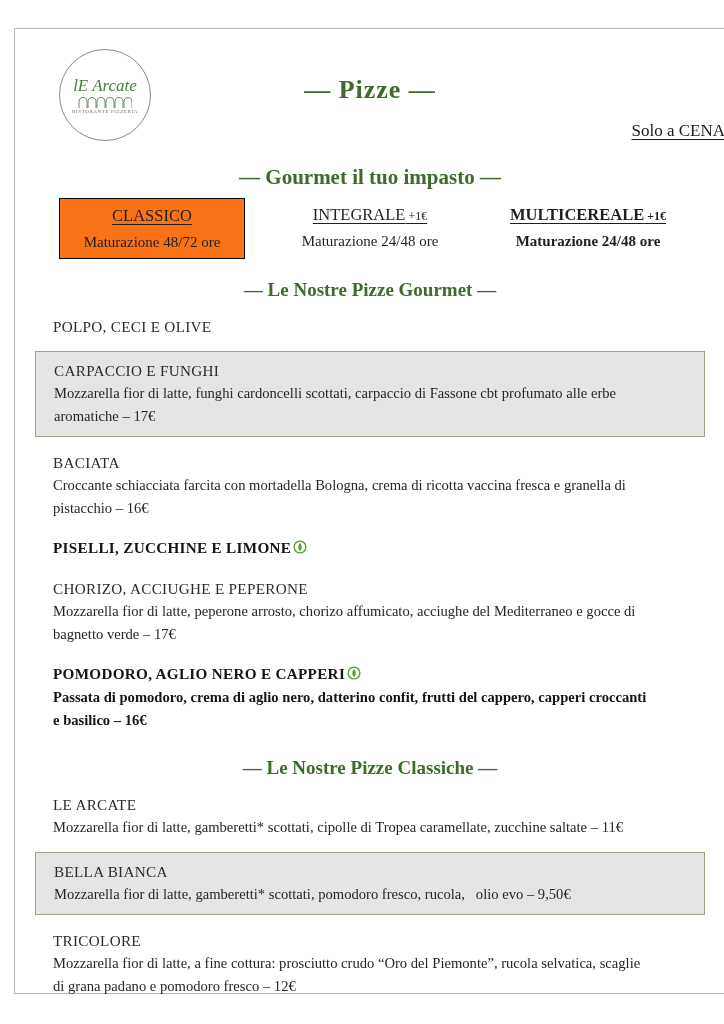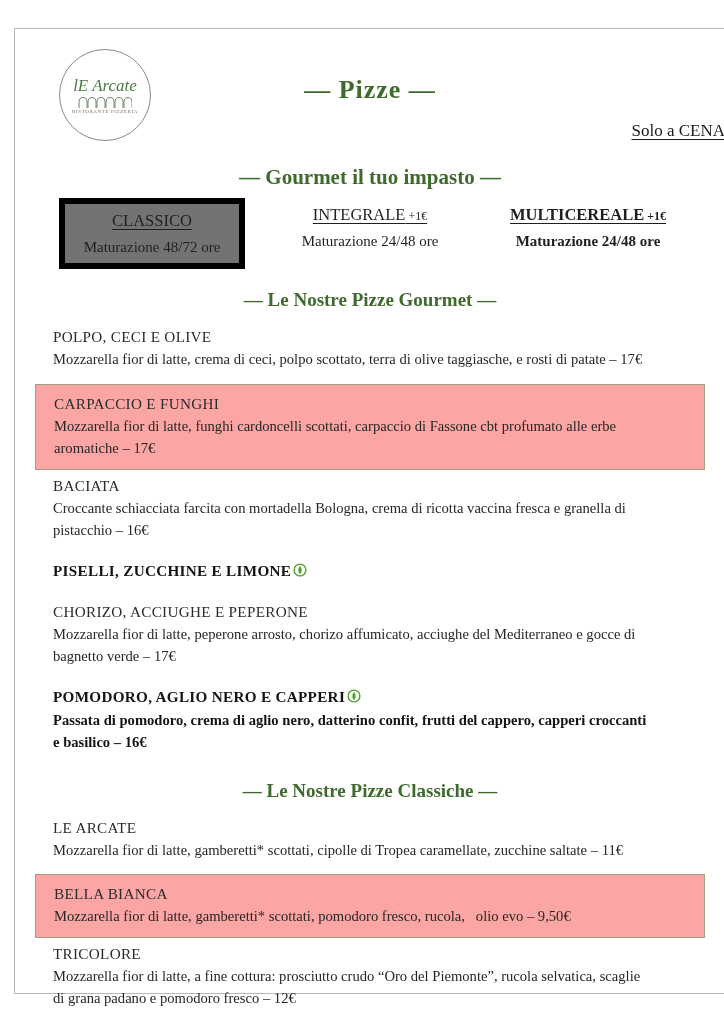--- a/index.html
+++ b/index.html
@@ -75,22 +75,22 @@
     align-items: flex-start;
     padding: 0 44px;
   }
   .impasto-option {
     width: 186px;
     text-align: center;
     padding: 7px 2px;
     box-sizing: border-box;
   }
   .impasto-option.highlighted {
-    background: #737373;
-    border: 6px solid #000000;
+    background: #f97316;
+    border: 1px solid #000000;
   }
   .impasto-option.bold { font-weight: bold; }
   .impasto-title {
     font-size: 16.5px;
     text-decoration: underline;
     text-underline-offset: 3px;
     white-space: nowrap;
   }
   .impasto-surcharge { font-size: 12px; }
   .impasto-maturation { font-size: 15px; margin-top: 8px; white-space: nowrap; }
@@ -101,25 +101,25 @@
     font-size: 19px;
     font-weight: bold;
     color: #3e6b2d;
   }
   .section-items { padding: 0 20px; }
   .menu-item {
     padding: 4px 14px 6px 18px;
     margin-bottom: 7px;
   }
   .menu-item.highlighted {
-    background: #fca5a5;
+    background: #e5e5e5;
     border: 1px solid #a39f86;
     padding-top: 7px;
     padding-bottom: 9px;
-    margin-bottom: 0;
+    margin-bottom: 10px;
   }
   .item-name-line { line-height: 23px; }
   .item-name {
     font-size: 15.2px;
     letter-spacing: 0.3px;
     color: #2b2b2b;
   }
   .menu-item.bold .item-name,
   .menu-item.bold .item-desc { font-weight: bold; color: #141414; }
   .vegan-badge { display: inline-block; vertical-align: -1px; margin-left: 2px; }
@@ -172,21 +172,20 @@
     <div class="impasto-maturation">Maturazione 24/48 ore</div>
   </div>
 </div>
 
   <div id="sections-host">
   <section class="menu-section">
     <h2 class="section-heading">— Le Nostre Pizze Gourmet —</h2>
     <div class="section-items">
   <div class="menu-item">
     <div class="item-name-line"><span class="item-name">POLPO, CECI E OLIVE</span></div>
-    <div class="item-desc">Mozzarella fior di latte, crema di ceci, polpo scottato, terra di olive taggiasche, e rosti di patate – 17€</div>
   </div>
 
   <div class="menu-item highlighted">
     <div class="item-name-line"><span class="item-name">CARPACCIO E FUNGHI</span></div>
     <div class="item-desc">Mozzarella fior di latte, funghi cardoncelli scottati, carpaccio di Fassone cbt profumato alle erbe aromatiche – 17€</div>
   </div>
 
   <div class="menu-item">
     <div class="item-name-line"><span class="item-name">BACIATA</span></div>
     <div class="item-desc">Croccante schiacciata farcita con mortadella Bologna, crema di ricotta vaccina fresca e granella di pistacchio – 16€</div>

